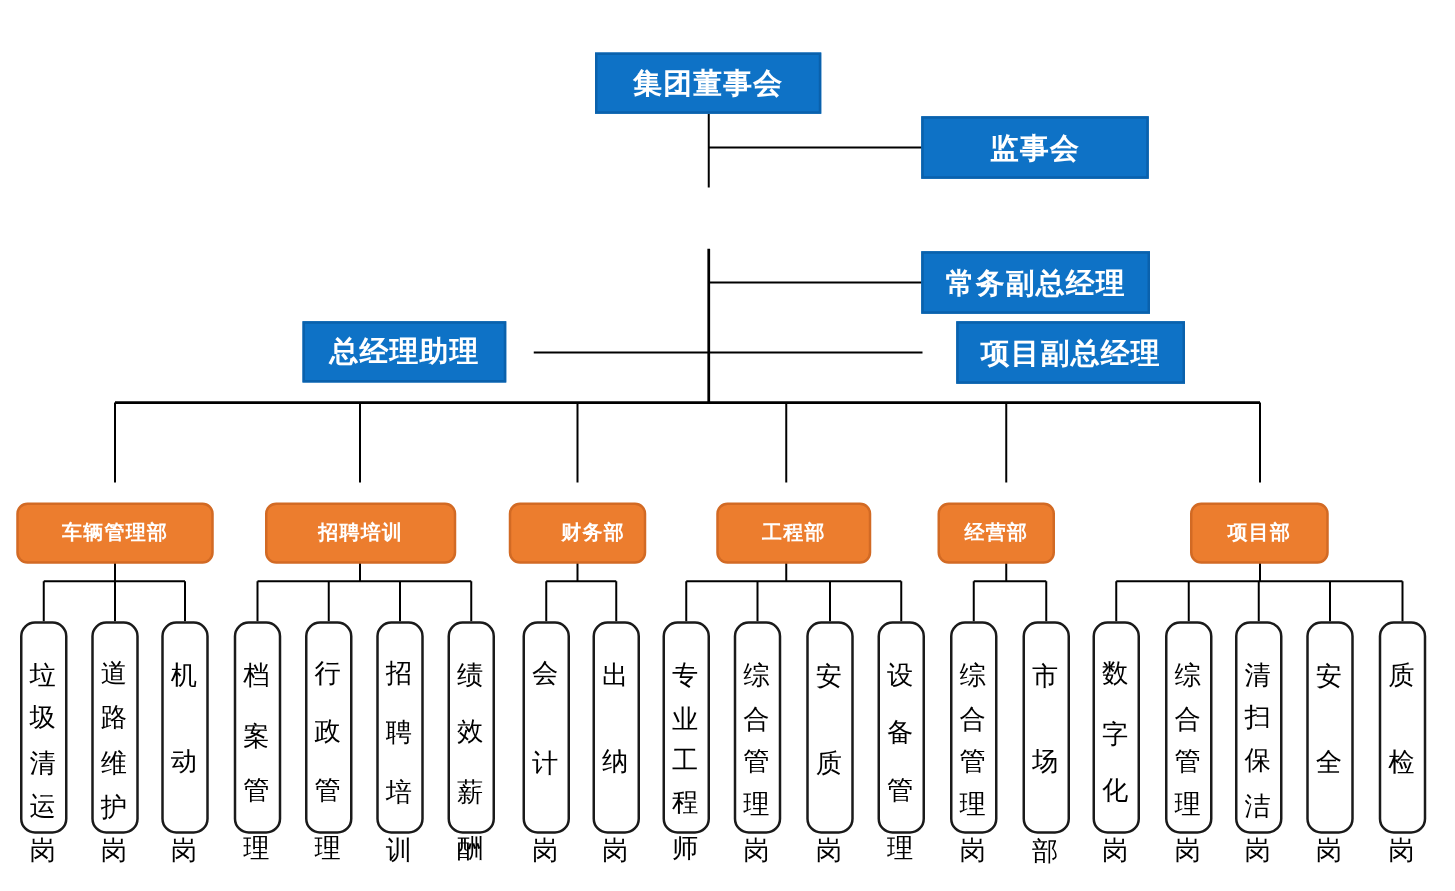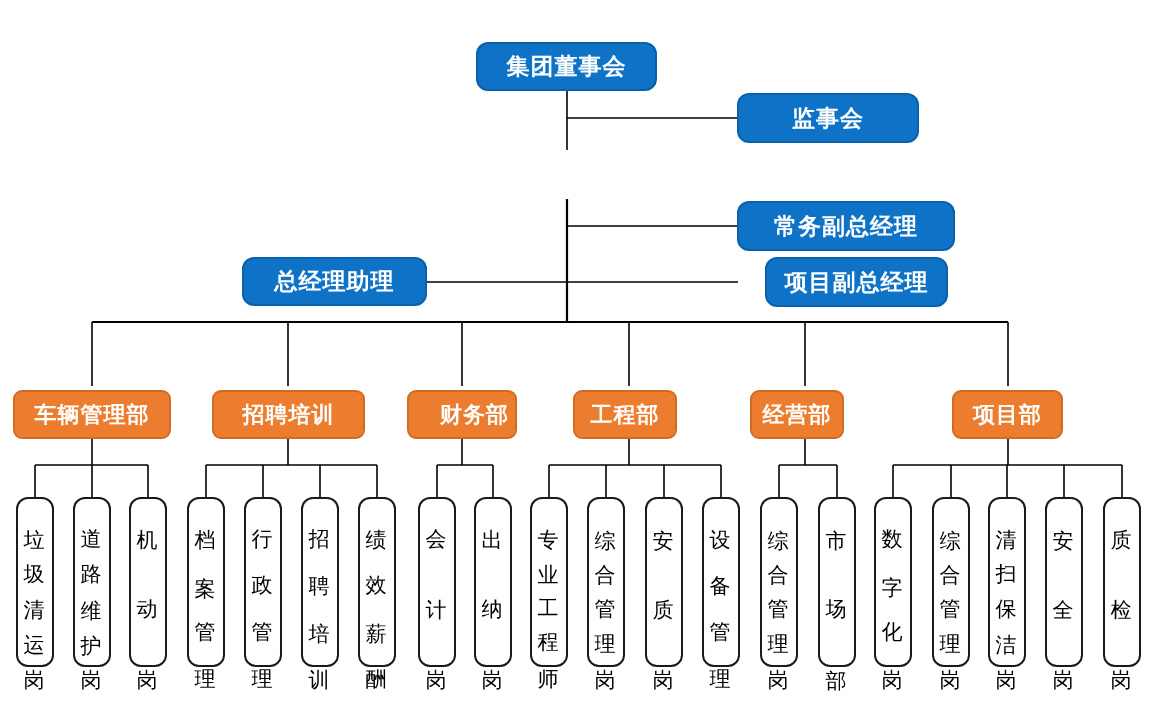--- a/index.html
+++ b/index.html
@@ -27,33 +27,33 @@
   .lines line.thick{stroke-width:2.2;}
   .node{
     position:absolute;
     box-sizing:border-box;
     display:flex;align-items:center;justify-content:center;
     text-align:center;
   }
   .exec{
     background:var(--color-executive-fill);
     border:2px solid var(--color-executive-border);
-    border-radius:12px;
+    border-radius:0;
     color:var(--color-text-on-color);
     font-size:23px;font-weight:600;
     letter-spacing:1px;
   }
   .dept{
     background:var(--color-department-fill);
     border:2px solid var(--color-department-border);
     border-radius:9px;
     color:var(--color-text-on-color);
-    font-size:22px;font-weight:600;
+    font-size:16px;font-weight:600;
     letter-spacing:1px;
-    top:390px;height:49px;
+    top:402px;height:49px;
   }
   .pos{
     top:497px;height:170px;width:38px;
     background:var(--color-position-fill);
     border:2.5px solid var(--color-position-border);
     border-radius:12px;
     color:var(--color-position-text);
     display:block;
   }
   .pos-label{
@@ -131,40 +131,40 @@
       <line x1="1122" y1="465" x2="1122" y2="497"></line>
     </g>
   </svg>
 
   <div class="node exec" style="left:476px;top:42px;width:181px;height:49px;">
     <span>集团董事会</span>
   </div>
   <div class="node exec" style="left:737px;top:93px;width:182px;height:50px;justify-content:center;">
     <span>监事会</span>
   </div>
-  <div class="node exec" style="left:737px;top:201px;width:218px;height:50px;">
+  <div class="node exec" style="left:737px;top:201px;width:183px;height:50px;">
     <span>常务副总经理</span>
   </div>
-  <div class="node exec" style="left:242px;top:257px;width:185px;height:49px;">
+  <div class="node exec" style="left:242px;top:257px;width:163px;height:49px;">
     <span>总经理助理</span>
   </div>
   <div class="node exec" style="left:737px;top:257px;width:183px;height:50px;margin-left:28px;">
     <span>项目副总经理</span>
   </div>
 
   <div class="node dept" style="left:13px;width:158px;">
     <span>车辆管理部</span>
   </div>
   <div class="node dept" style="left:212px;width:153px;">
     <span>招聘培训</span>
   </div>
   <div class="node dept" style="left:407px;width:110px;padding-left:25px;">
     <span>财务部</span>
   </div>
-  <div class="node dept" style="left:573px;width:104px;">
+  <div class="node dept" style="left:573px;width:124px;">
     <span>工程部</span>
   </div>
   <div class="node dept" style="left:750px;width:94px;">
     <span>经营部</span>
   </div>
   <div class="node dept" style="left:952px;width:111px;">
     <span>项目部</span>
   </div>
 
   <div class="node pos" style="left:16px;">

